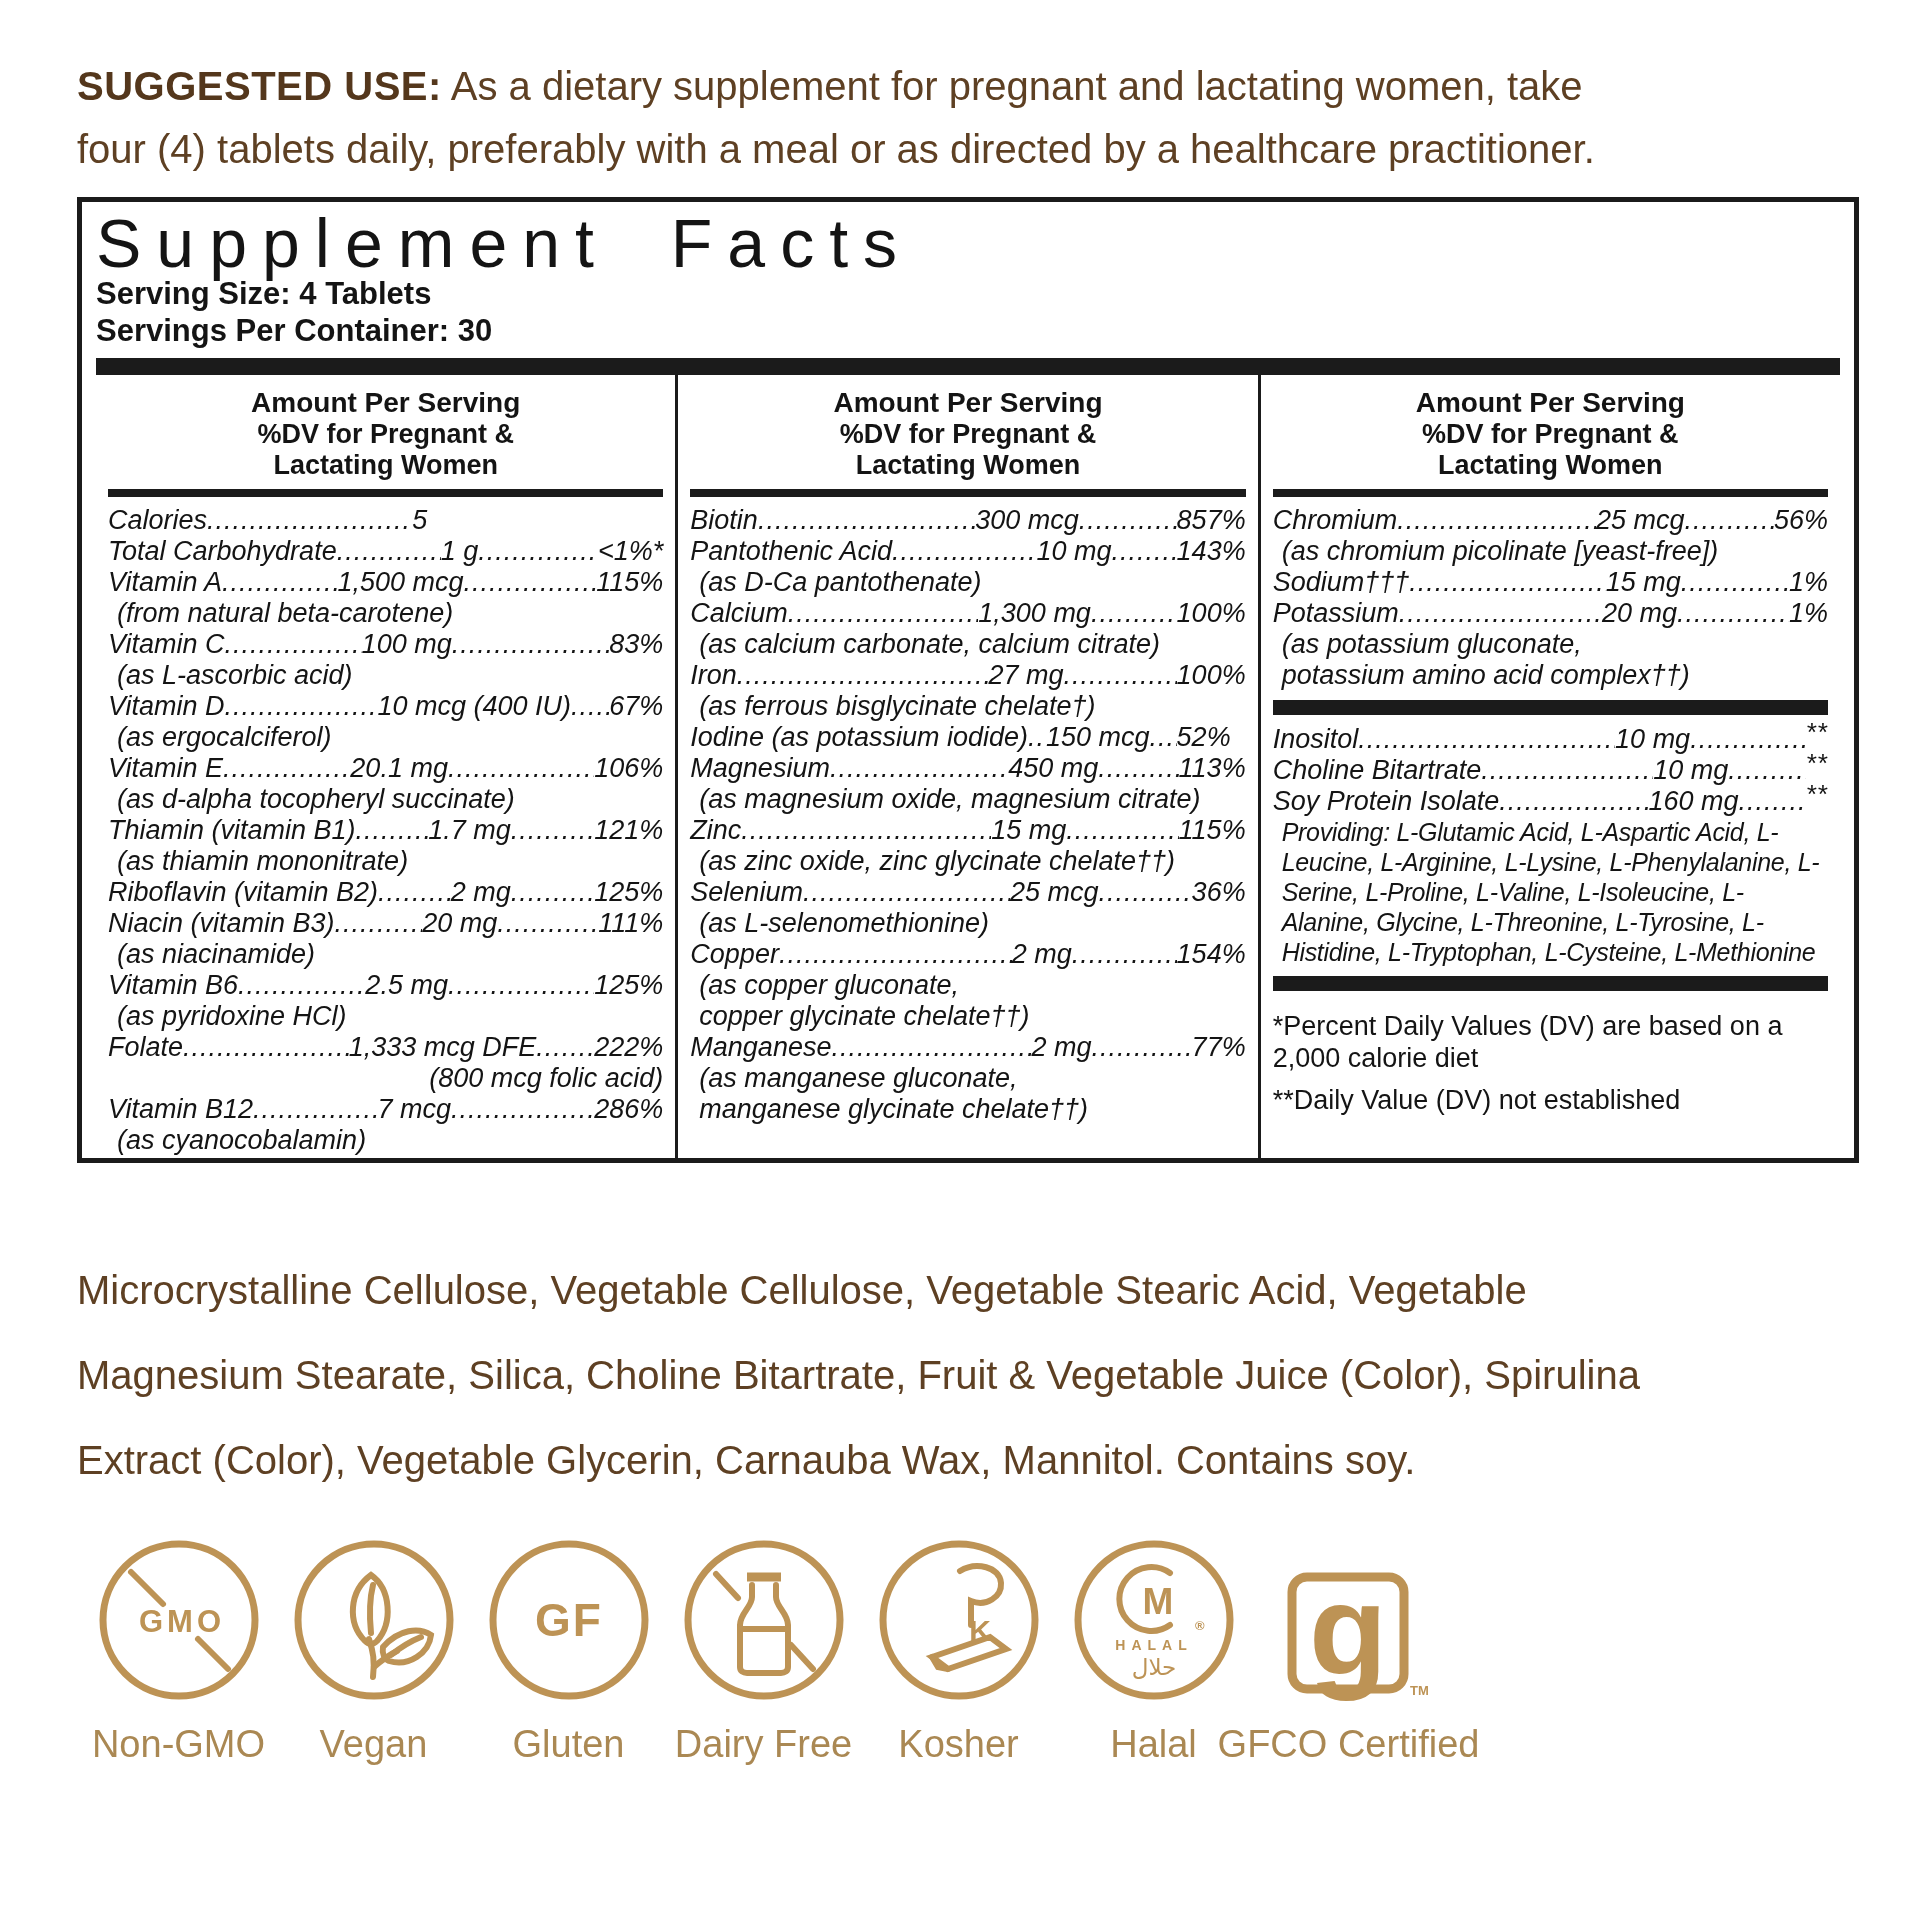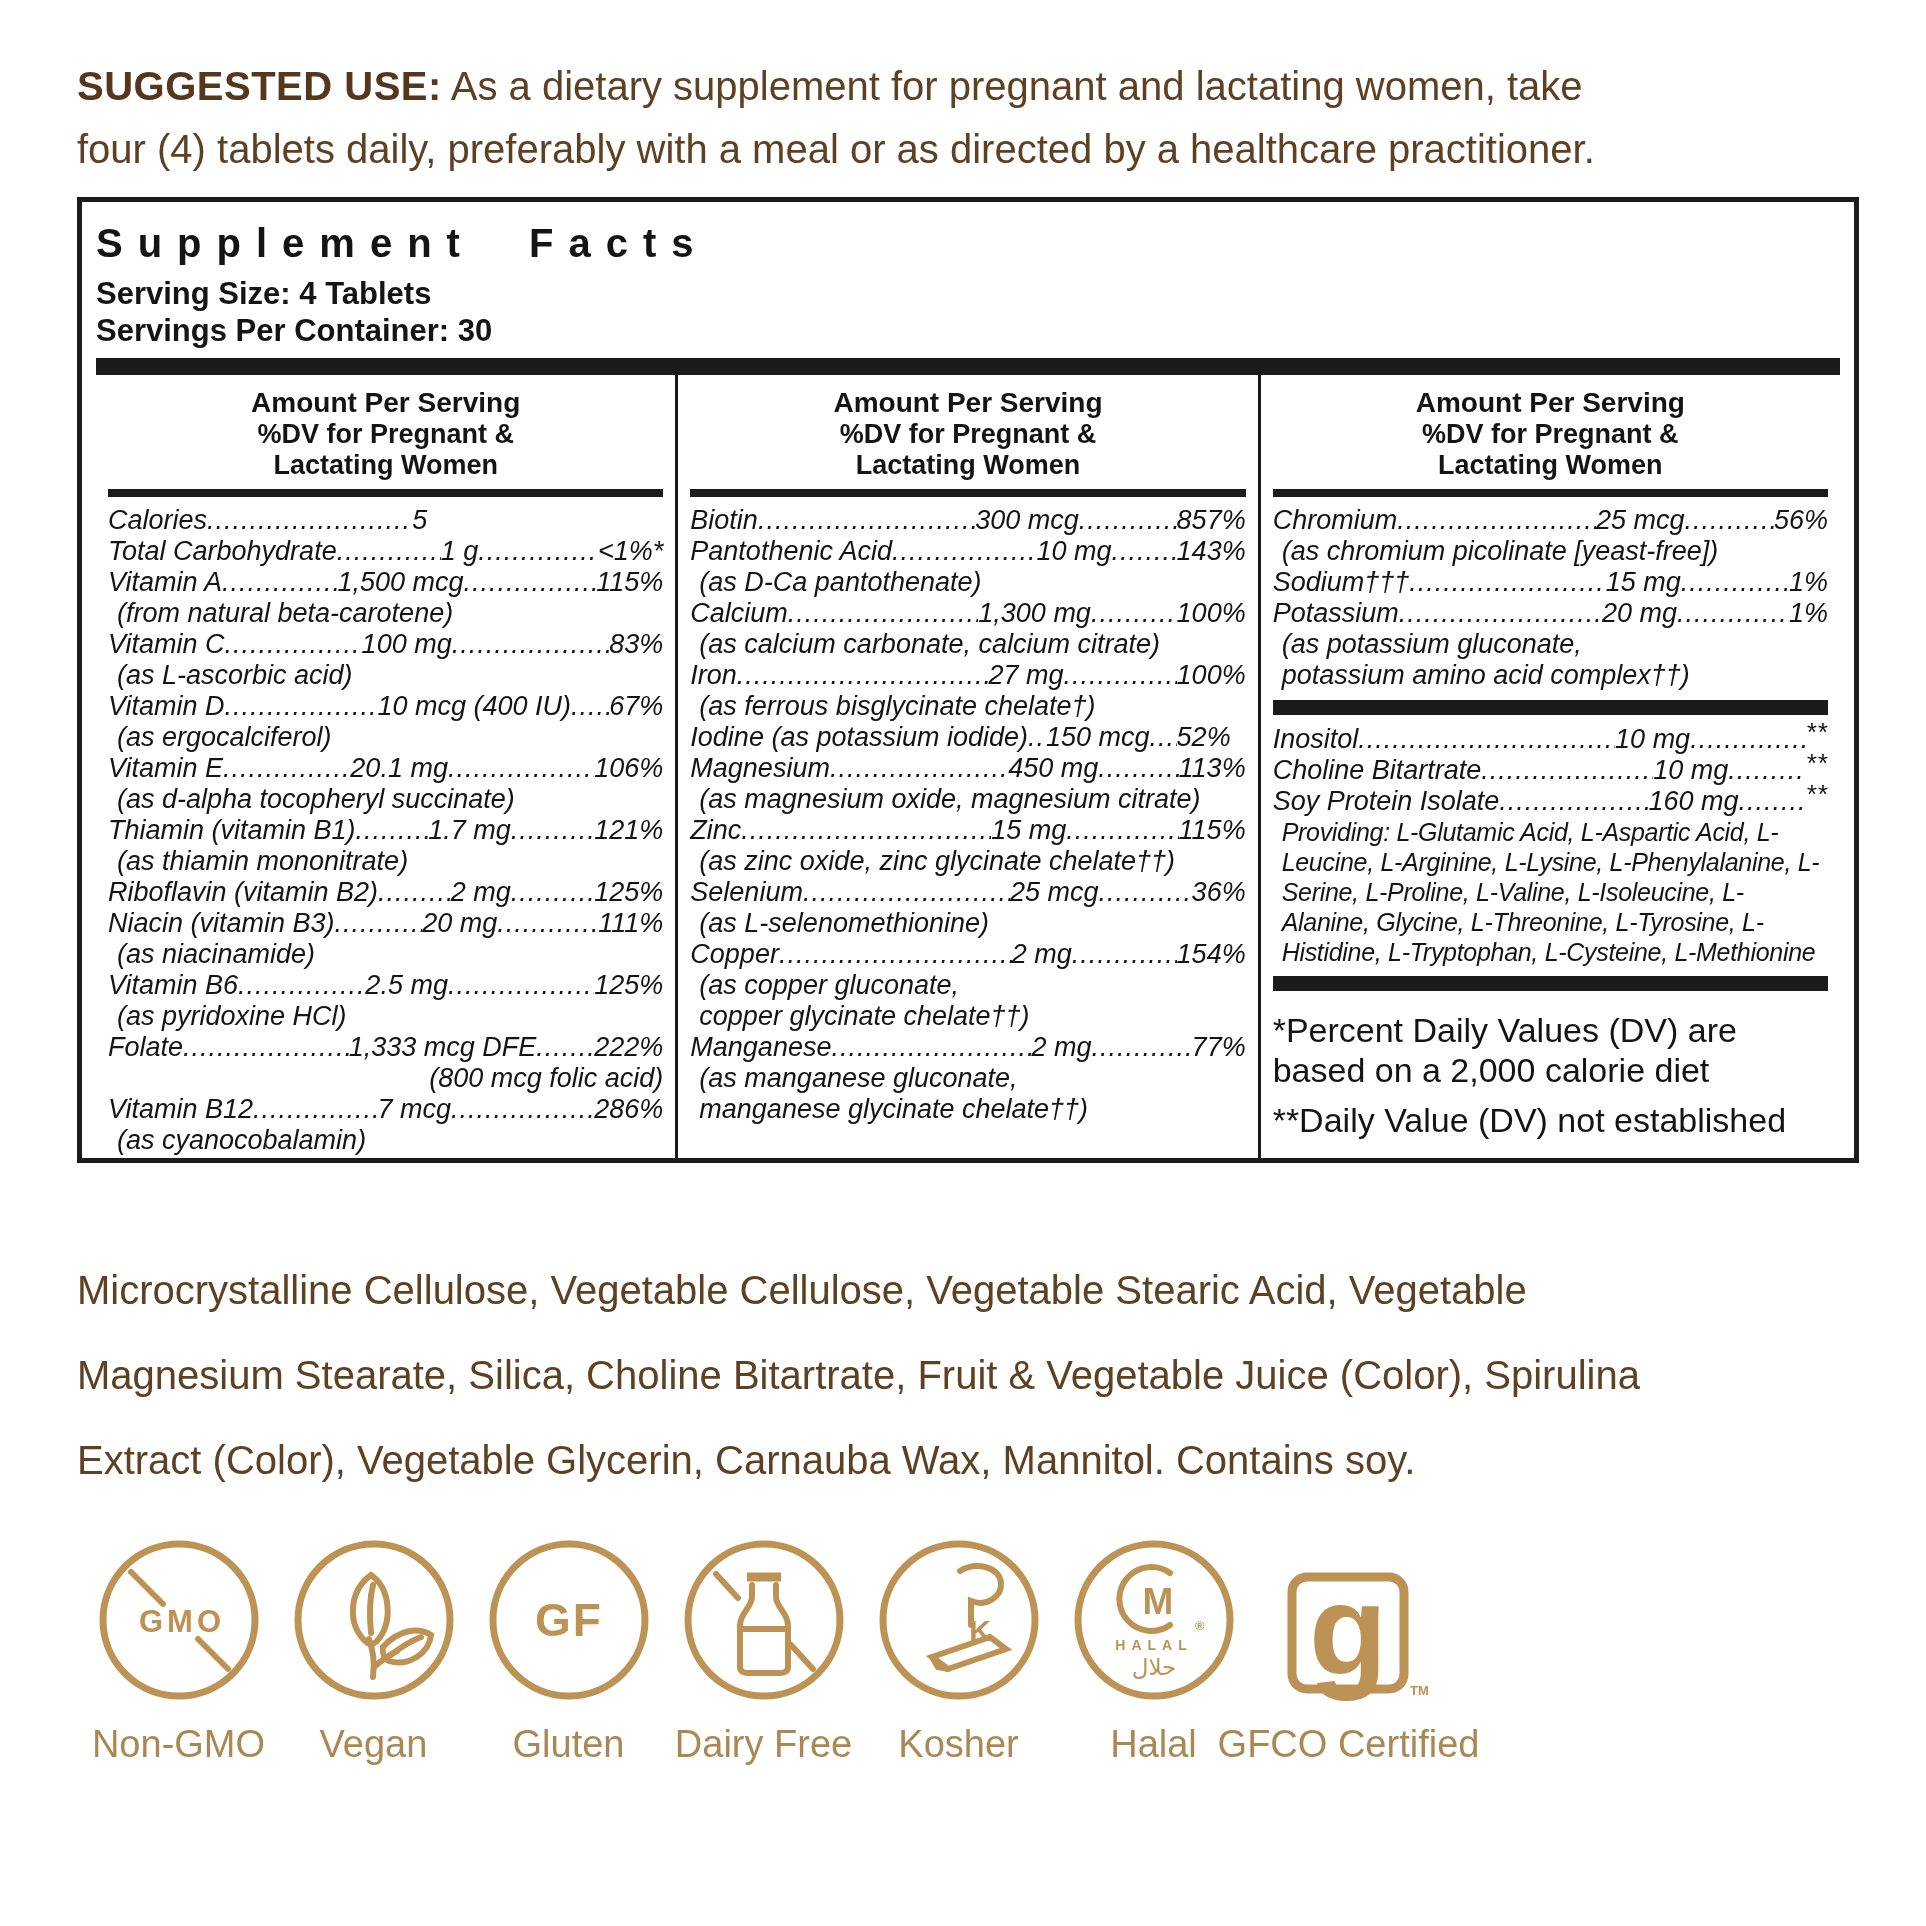--- a/index.html
+++ b/index.html
@@ -6,42 +6,42 @@
     font-family:"Liberation Sans",sans-serif;-webkit-font-smoothing:antialiased;}
   .abs{position:absolute;}
 
   
   .suggested{left:77px;top:55px;width:1752px;font-size:40px;line-height:63px;color:#5e4023;}
   .suggested b{color:#54371c;letter-spacing:0.5px;}
 
   
   .panel{left:77px;top:197px;width:1782px;height:966px;border:5px solid #1b1b1b;box-sizing:border-box;
     padding:10px 14px 0;display:flex;flex-direction:column;color:#141414;}
-  .sf-title{font-size:40px;font-weight:700;letter-spacing:15px;word-spacing:28px;line-height:63px;white-space:nowrap;}
+  .sf-title{font-size:68px;font-weight:400;letter-spacing:15px;word-spacing:28px;line-height:63px;white-space:nowrap;}
   .sf-sub{font-size:31px;font-weight:700;line-height:37px;}
   .bar-full{height:17px;background:#1b1b1b;margin-top:9px;}
   .cols{display:flex;flex:1;min-height:0;}
   .col{flex:1;padding:0 12px;min-width:0;display:flex;flex-direction:column;}
   .col.mid{border-left:3px solid #1b1b1b;border-right:3px solid #1b1b1b;}
   .chead{display:flex;justify-content:space-between;align-items:center;padding:12px 0 8px;flex-direction:column;}
   .chead .hl{font-size:28px;font-weight:700;white-space:nowrap;}
   .chead .hr{font-size:27px;font-weight:700;text-align:center;line-height:31px;white-space:nowrap;}
   .cbar{height:8px;background:#1b1b1b;}
   .rows{padding-top:8px;font-size:27px;line-height:31px;font-style:italic;}
   .r{display:flex;align-items:baseline;}
   .nm,.am,.dvv{white-space:pre;}
   .dt{flex:1;overflow:hidden;min-width:6px;}
   .dt.b,.sp{flex:1.15;}
   .dt::before{content:"...........................................................................";letter-spacing:1px;}
   .sub{padding-left:9px;}
   .sub.ctr{text-align:right;padding-left:0;}
   .stars{position:relative;top:-7px;font-size:26px;letter-spacing:1px;}
   .bar-mid{height:15px;background:#1b1b1b;margin:9px 0;}
   .providing{padding-left:9px;font-size:25px;line-height:30px;letter-spacing:-0.3px;}
-  .fnote{margin:10px 0 0;font-size:34px;line-height:40px;}
+  .fnote{margin:10px 0 0;font-size:27px;line-height:32px;}
 
   
   .other{left:77px;top:1226px;width:1782px;color:#5e4023;}
   .other h2{margin:0;font-size:44px;color:#54371c;letter-spacing:0.5px;}
   .other .oi-body{margin-top:22px;font-size:40px;line-height:85px;}
 
   
   .badges{left:81px;top:1535px;display:flex;}
   .badge{width:195px;display:flex;flex-direction:column;align-items:center;}
   .badge svg{width:170px;height:170px;}

